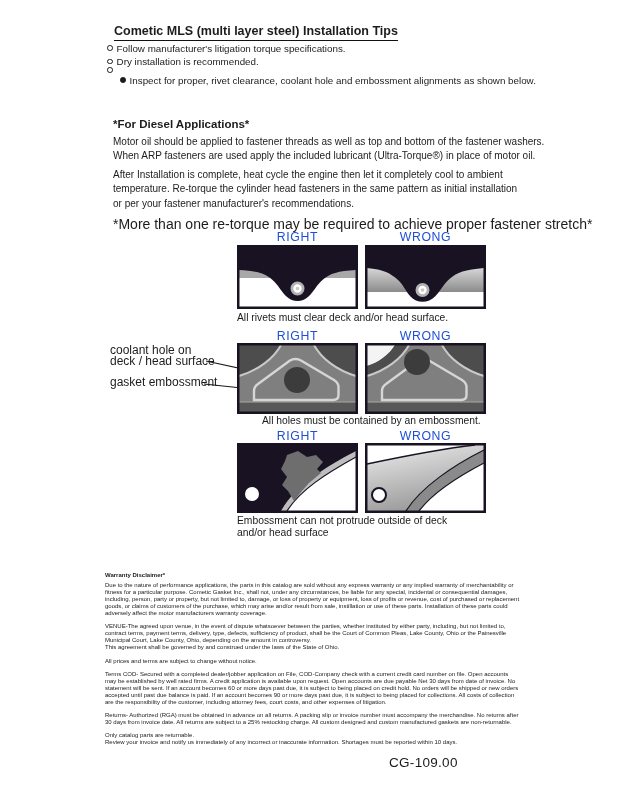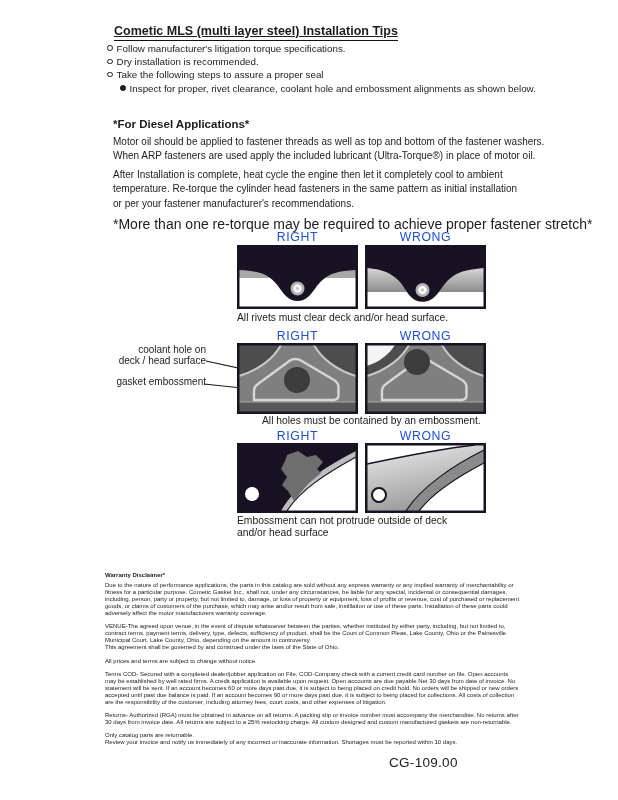--- a/index.html
+++ b/index.html
@@ -3,40 +3,40 @@
 <meta charset="utf-8">
 <style>
   html,body{margin:0;padding:0;background:#ffffff;}
   #page{
     position:relative;width:618px;height:800px;background:#ffffff;overflow:hidden;
     font-family:"Liberation Sans","DejaVu Sans",sans-serif;color:#1c1c1c;
   }
   .abs{position:absolute;}
   
   #title{left:114px;top:24px;font-size:12.5px;font-weight:bold;
-    border-bottom:1.5px solid #111;padding-bottom:2px;white-space:nowrap;text-decoration:underline;}
+    border-bottom:1.5px solid #111;padding-bottom:2px;white-space:nowrap;}
   
   #tips{left:107px;top:42px;font-size:9.8px;line-height:13.2px;}
   .bullet-row{display:flex;align-items:baseline;}
   .marker{flex:0 0 auto;width:3.6px;height:3.6px;border-radius:50%;margin-right:4px;
     position:relative;top:-1px;}
   .marker.hollow{border:1px solid #1c1c1c;background:transparent;}
   .marker.solid{background:#1c1c1c;border:1px solid #1c1c1c;}
   .sub{margin-left:13px;}
   
   #diesel-heading{left:113px;top:118px;font-size:11.5px;font-weight:bold;}
   .para{font-size:10px;line-height:14.3px;white-space:nowrap;}
   #para1{left:113px;top:135px;}
   #para2{left:113px;top:168px;}
   #note{left:113px;top:216px;font-size:14px;white-space:nowrap;}
   
   .rw-label{width:121px;text-align:center;font-size:12.3px;letter-spacing:0.6px;color:#1d4ed8;}
   .caption{font-size:10.3px;line-height:12px;color:#1a1a1a;white-space:nowrap;}
   .diagram-box{width:121px;display:block;}
-  .side-label{font-size:10px;line-height:10.5px;text-align:right;width:96px;white-space:nowrap;}
+  .side-label{font-size:12px;line-height:10.5px;width:96px;white-space:nowrap;}
   
   #disclaimer{left:105px;top:572px;width:416px;font-size:6px;line-height:6.9px;color:#222;}
   #disclaimer .blk{margin-bottom:6.5px;}
   #disclaimer .head{font-weight:bold;margin-bottom:3.5px;}
   
   #doc-code{left:389px;top:755px;font-size:13.5px;color:#1a1a1a;letter-spacing:0.3px;}
 </style>
 </head>
 <body>
 
@@ -48,21 +48,20 @@
     <div class="bullet-row">
       <span class="marker hollow"></span>
       <span>Follow manufacturer's litigation torque specifications.</span>
     </div>
     <div class="bullet-row">
       <span class="marker hollow"></span>
       <span>Dry installation is recommended.</span>
     </div>
     <div class="bullet-row">
       <span class="marker hollow"></span>
-      <span>Take the following steps to assure a proper seal</span>
     </div>
     <div class="bullet-row sub">
       <span class="marker solid"></span>
       <span>Inspect for proper, rivet clearance, coolant hole and embossment alignments as shown below.</span>
     </div>
   </div>
 
   <div class="abs" id="diesel-heading">*For Diesel Applications*</div>
   <div class="abs para" id="para1">
     <div>Motor oil should be applied to fastener threads as well as top and bottom of the fastener washers.</div>

